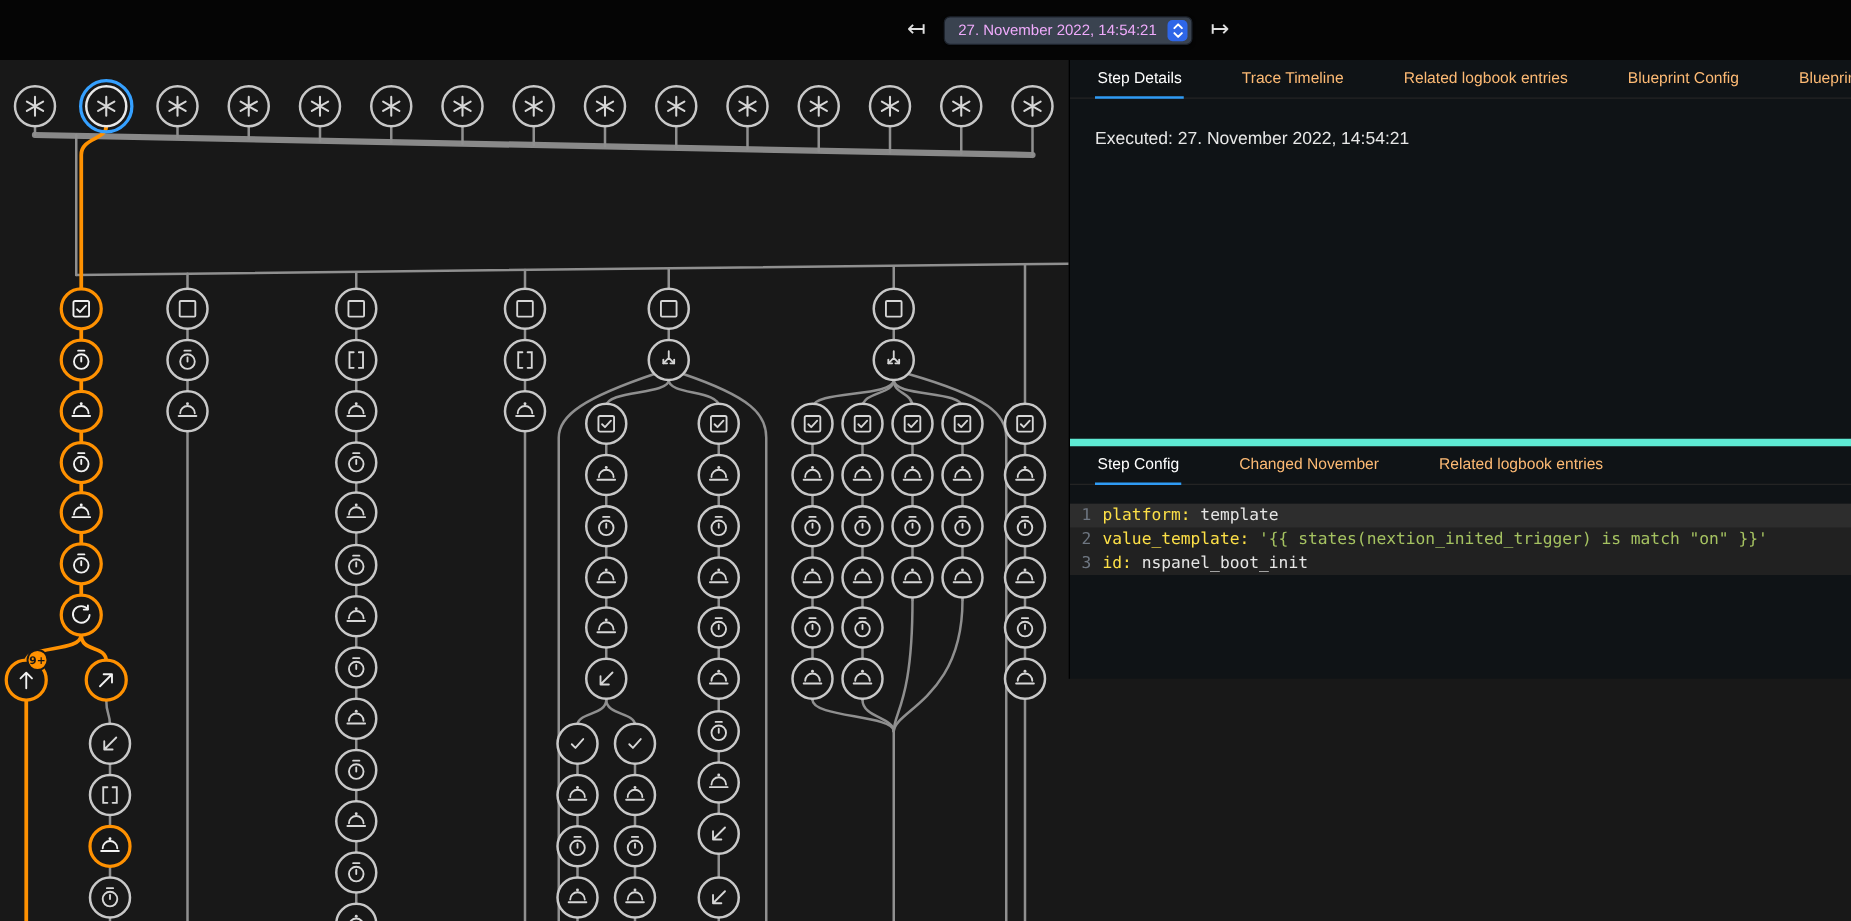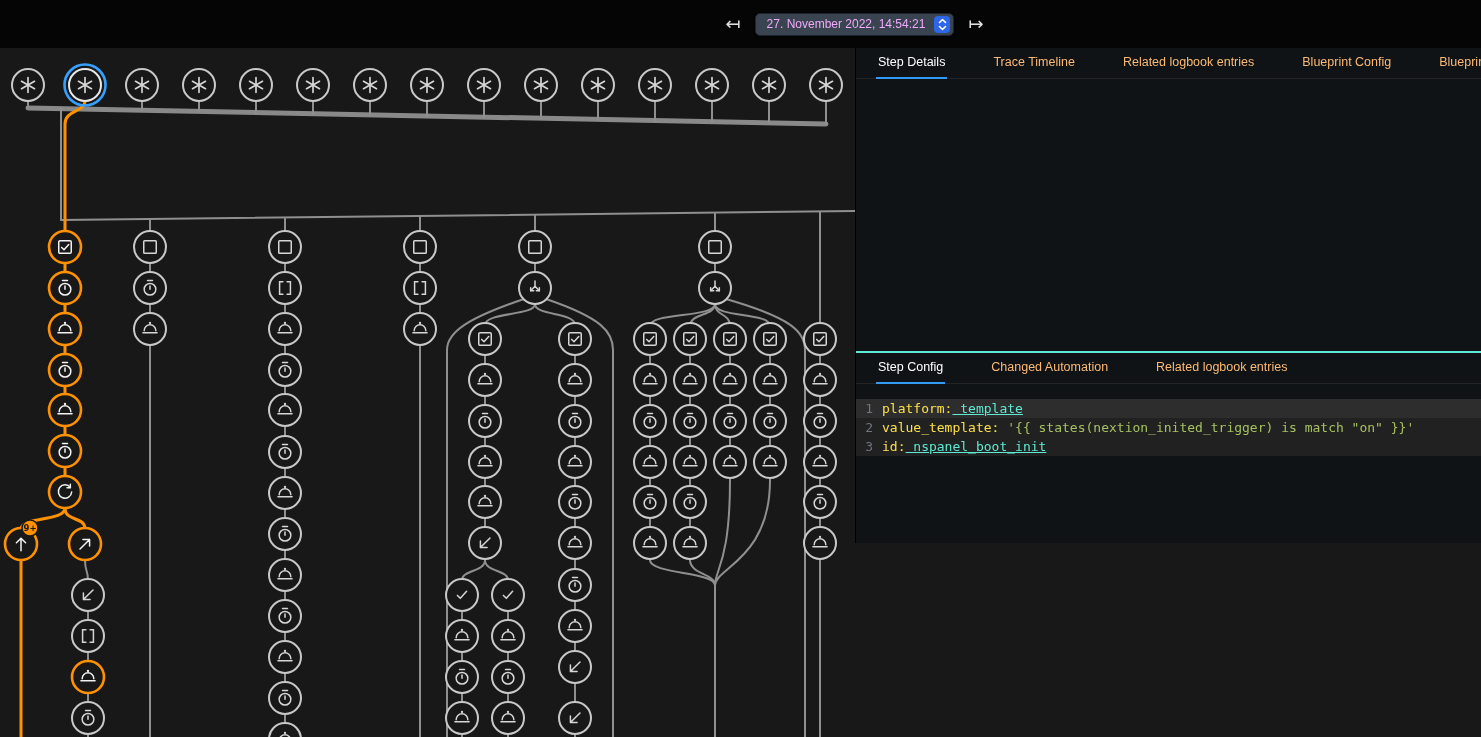--- a/index.html
+++ b/index.html
@@ -33,31 +33,31 @@
   
   .panel { position:absolute; left:855px; top:48px; width:626px; height:495px;
     background:#0f1316; border-left:1px solid #000; color:#e4e4e4; display:flex; flex-direction:column; }
   .tabs { display:flex; gap:44px; padding:0 20px; border-bottom:1px solid #242424;
     align-items:flex-end; height:31px; flex:none; }
   .tab { font-size:12.5px; color:#fdba74; padding:7px 2px 8px; border-bottom:2px solid transparent;
     margin-bottom:-1px; cursor:pointer; white-space:nowrap; }
   .tab.active { color:#ffffff; border-bottom-color:#2f9bf4; }
   .upper { flex:none; height:303px; display:flex; flex-direction:column; }
   .executed { padding:23px 20px; font-size:14px; color:#e8e8e8; }
-  .lower { flex:1; border-top:2px solid #5eead4; display:flex; flex-direction:column; }
+  .lower { flex:1; border-top:6px solid #5eead4; display:flex; flex-direction:column; }
   .code-block { margin-top:15px; background:#212121; font-family:"DejaVu Sans Mono", monospace;
     font-size:13px; line-height:19px; }
   .code-row { display:flex; }
   .code-row.active { background:#2d2d2d; }
   .gutter { width:26px; flex:none; text-align:right; padding-right:9px; color:#6e7681;
     user-select:none; }
   .code-text { white-space:pre; color:#dcdcdc; }
   .tok-key { color:#fde047; }
   .tok-str { color:#a5c261;margin-top:36px; }
-  .tok-plain { color:#5eead4;text-decoration:underline; }
+  .tok-plain { color:#e5e5e5; }
 </style>
 </head>
 <body>
 
 <div class="topbar">
   <div class="topbar-inner">
     <button class="nav-btn">↤</button>
     <div class="date-select">
       <span>27. November 2022, 14:54:21</span>
       <span class="stepper">
@@ -589,25 +589,26 @@
 
 <div class="panel">
   <div class="upper">
     <div class="tabs" id="detail-tabs">
         <div class="tab active">Step Details</div>
         <div class="tab">Trace Timeline</div>
         <div class="tab">Related logbook entries</div>
         <div class="tab">Blueprint Config</div>
         <div class="tab">Blueprint Config</div>
       </div>
+    <div class="executed">Executed: 27. November 2022, 14:54:21</div>
   </div>
   <div class="lower">
     <div class="tabs" id="config-tabs">
         <div class="tab active">Step Config</div>
-        <div class="tab">Changed Automation</div>
+        <div class="tab">Changed November</div>
         <div class="tab">Related logbook entries</div>
       </div>
     <div class="code-block" id="code-block">
         <div class="code-row active">
           <span class="gutter">1</span>
           <span class="code-text"><span class="tok-key">platform:</span><span class="tok-plain"> template</span></span>
         </div>
         <div class="code-row">
           <span class="gutter">2</span>
           <span class="code-text"><span class="tok-key">value_template:</span><span class="tok-str"> '{{ states(nextion_inited_trigger) is match "on" }}'</span></span>

